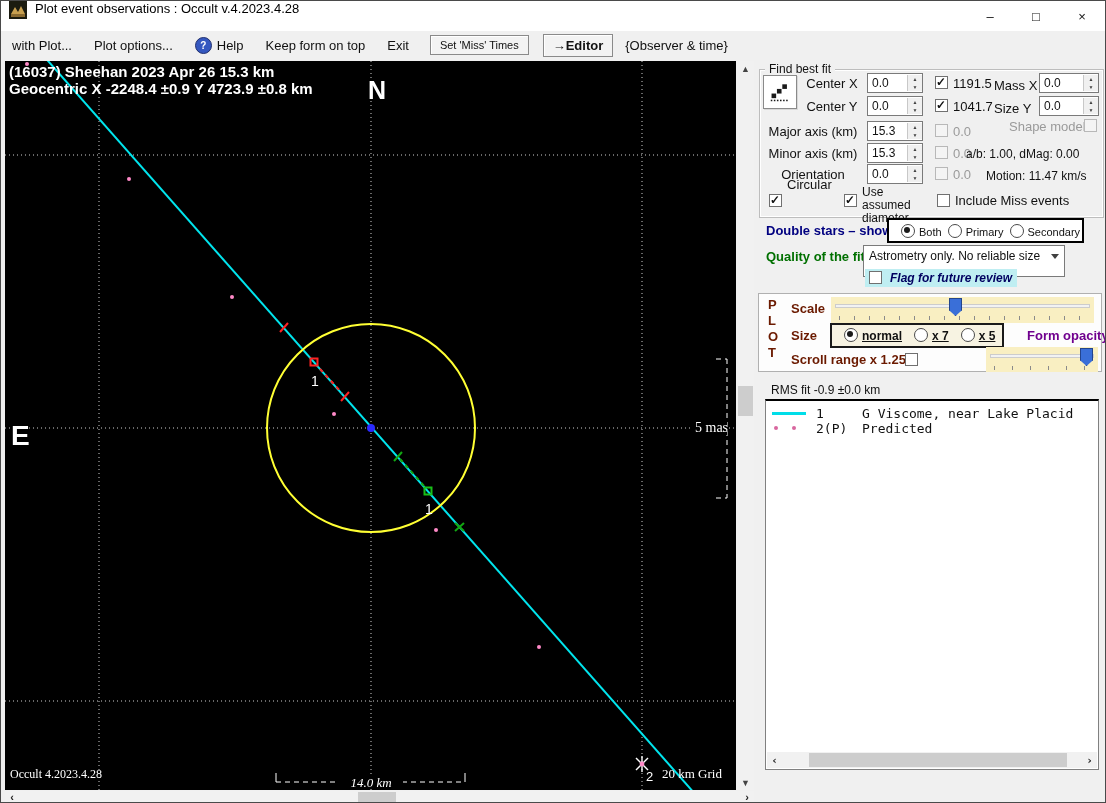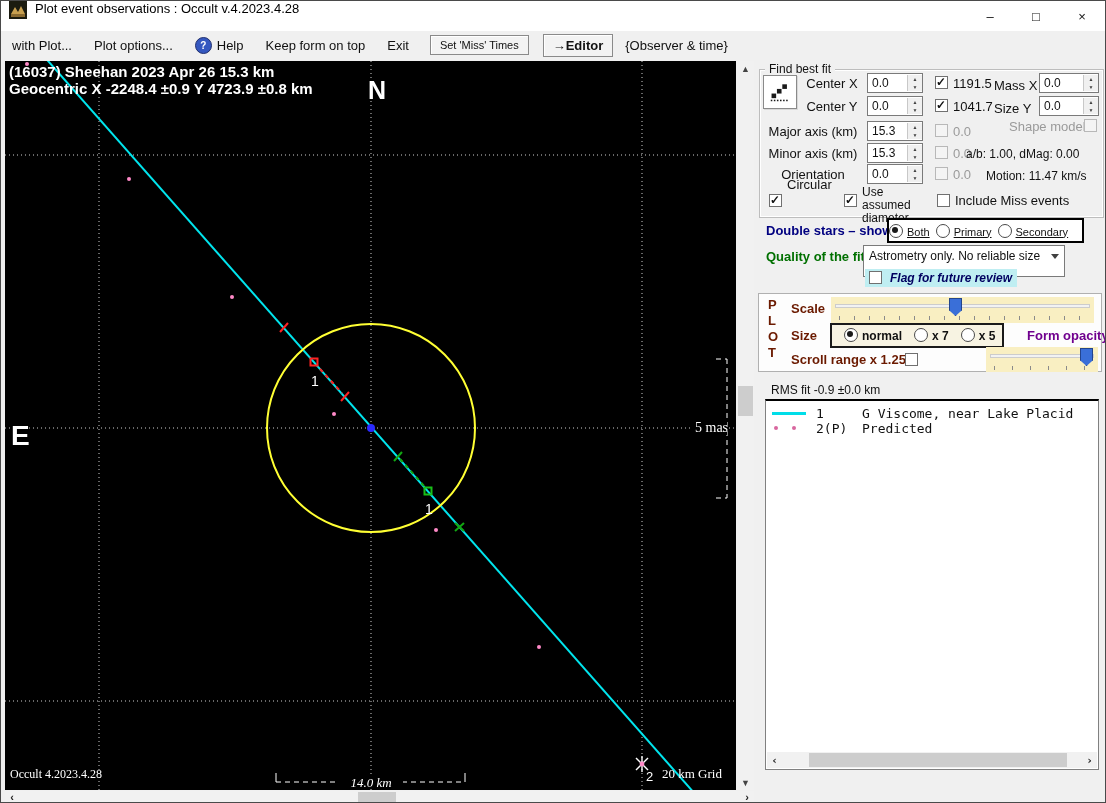--- a/index.html
+++ b/index.html
@@ -51,41 +51,41 @@
   .spin .ud span{position:absolute;left:0;width:14px;height:8px;background:#f0f0f0;border-left:1px solid #c8c8c8;
     font-size:5px;color:#404040;display:flex;align-items:center;justify-content:center;}
   .spin .ud .u{top:0;} .spin .ud .d{top:8px;}
   .cb{position:absolute;width:13px;height:13px;background:#fff;border:1px solid #707070;box-sizing:border-box;}
   .cb.checked::after{content:"✓";position:absolute;left:0px;top:-2px;font-size:12px;font-weight:bold;color:#111;}
   .cb.dim{border-color:#b8b8b8;background:#f4f4f4;}
   .radio{width:12px;height:12px;border:1px solid #4a4a4a;border-radius:50%;background:#fff;
     display:inline-block;position:relative;vertical-align:-2px;margin-right:4px;}
   .radio.sel::after{content:"";position:absolute;left:2px;top:2px;width:6px;height:6px;border-radius:50%;background:#1a1a1a;}
   .ds-box{position:absolute;left:133px;top:157px;width:197px;height:25px;background:#fff;border:2px solid #000;
-    box-sizing:border-box;font-size:11px;display:flex;align-items:center;gap:6px;text-decoration:underline;}
+    box-sizing:border-box;font-size:11px;display:flex;align-items:center;gap:6px;padding-left:12px;}
   .navy{color:#000080;font-weight:bold;}
   .green{color:#007000;font-weight:bold;}
   .maroon{color:#6b1a00;font-weight:bold;}
   .purple{color:#70008e;font-weight:bold;margin-left:15px;}
   .select{position:absolute;left:109px;top:184px;width:202px;height:32px;background:#fff;border:1px solid #7a7a7a;
     box-sizing:border-box;font-size:12px;padding:3px 18px 0 5px;white-space:nowrap;overflow:hidden;}
   .select .chev{position:absolute;right:5px;top:8px;width:0;height:0;border-left:4px solid transparent;
     border-right:4px solid transparent;border-top:5px solid #404040;}
   .flag-strip{position:absolute;left:111px;top:208px;width:152px;height:18px;background:#bfeef2;}
   .flag-strip .cb{left:4px;top:2px;}
   .flag-text{position:absolute;left:25px;top:2px;font-style:italic;font-weight:bold;color:#000060;font-size:12px;white-space:nowrap;}
   .plotbox{position:absolute;left:4px;top:232px;width:344px;height:79px;background:#fdfdfd;border:1px solid #b0b0b0;box-sizing:border-box;}
   .slider{position:absolute;background:#f9efc2;}
   .slider .groove{position:absolute;left:4px;right:4px;top:7px;height:4px;background:#f2f2f2;border:1px solid #cccccc;box-sizing:border-box;}
   .slider .ticks{position:absolute;left:8px;right:8px;top:19px;height:4px;
     background-image:repeating-linear-gradient(to right,#8a8a8a 0 1px,transparent 1px 15px);}
   .slider .sthumb{position:absolute;top:1px;width:11px;height:16px;background:#3a6fd8;border:1px solid #24458c;
     clip-path:polygon(0 0,100% 0,100% 68%,50% 100%,0 68%);}
   .size-box{position:absolute;left:71px;top:29px;width:174px;height:25px;border:2px solid #1a1a1a;background:#f7f3e2;
-    box-sizing:border-box;display:flex;align-items:center;gap:12px;padding-left:12px;font-weight:bold;font-size:12px;}
+    box-sizing:border-box;display:flex;align-items:center;gap:12px;padding-left:12px;font-weight:bold;font-size:12px;text-decoration:underline;}
   .rms-label{position:absolute;left:17px;top:322px;font-size:12px;}
   .legendbox{position:absolute;left:11px;top:338px;width:334px;height:371px;background:#fff;
     border:1px solid #808080;border-top:2px solid #000;box-sizing:border-box;
     font-family:"DejaVu Sans Mono",monospace;font-size:13px;}
   .leg-row{position:absolute;left:0;white-space:nowrap;}
   .leg-num{position:absolute;left:50px;}
   .leg-name{position:absolute;left:96px;}
   .leg-swatch-line{position:absolute;left:6px;top:6px;width:34px;height:3px;background:#00dde8;}
   .leg-dot{position:absolute;top:5px;width:4px;height:4px;border-radius:50%;background:#d8679f;}
   .leg-hscroll{position:absolute;left:1px;right:1px;bottom:1px;height:16px;background:#f1f1f1;}

